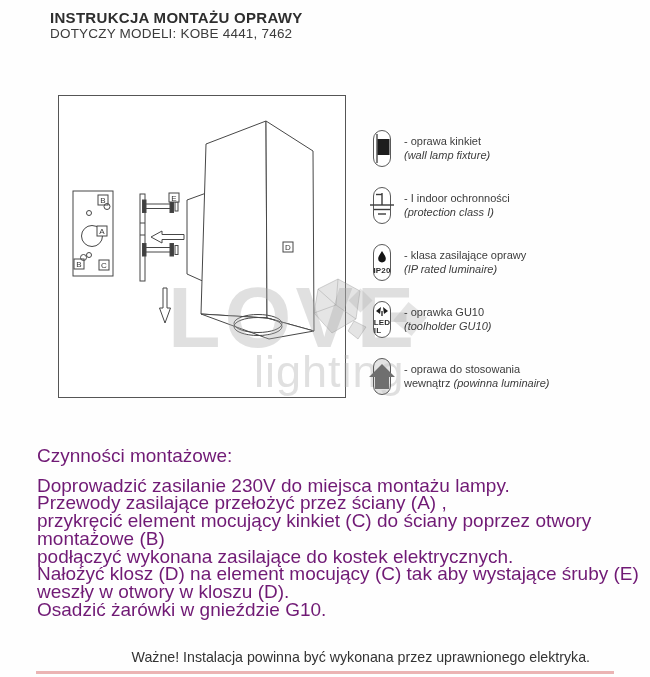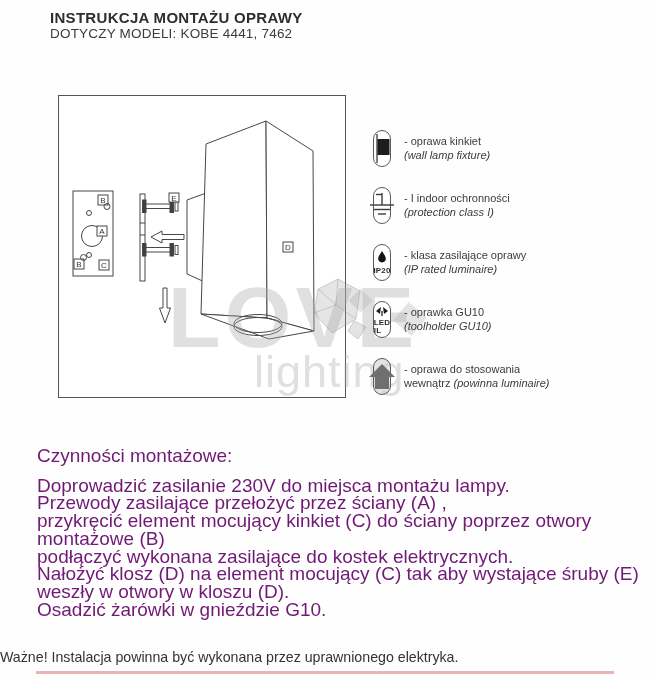--- a/index.html
+++ b/index.html
@@ -33,21 +33,21 @@
   .licon{width:18px;height:37px;border:1.6px solid #5a5a5a;border-radius:10px;box-sizing:border-box;
          background:#fff;display:flex;flex-direction:column;align-items:center;justify-content:center;flex:0 0 auto;}
   .licon.graybg{background:rgba(205,205,205,.55);}
   .badge{font-size:8px;font-weight:bold;color:#2c2c2c;line-height:8px;margin-top:1px;letter-spacing:.2px;}
   .ltext{font-size:11px;line-height:13.5px;color:#3c3c3c;white-space:nowrap;}
   .ltext i{font-style:italic;}
 
   
   .instructions{position:absolute;left:37px;top:447px;font-size:19px;line-height:17.7px;color:#701a75;}
   .ins-head{margin-bottom:12px;}
-  .warning{position:absolute;left:0;top:649px;width:590px;text-align:left;font-size:14.2px;color:#333;}
+  .warning{position:absolute;left:0;top:649px;width:590px;text-align:right;font-size:14.2px;color:#333;}
   .pink-line{position:absolute;left:36px;top:671px;width:578px;height:3px;background:#e7a7a7;opacity:.85;}
 </style>
 </head>
 <body>
 
 <div class="page">
 
   <div class="hdr">
     <h1>INSTRUKCJA MONTAŻU OPRAWY</h1>
     <div class="sub">DOTYCZY MODELI: KOBE 4441, 7462</div>

